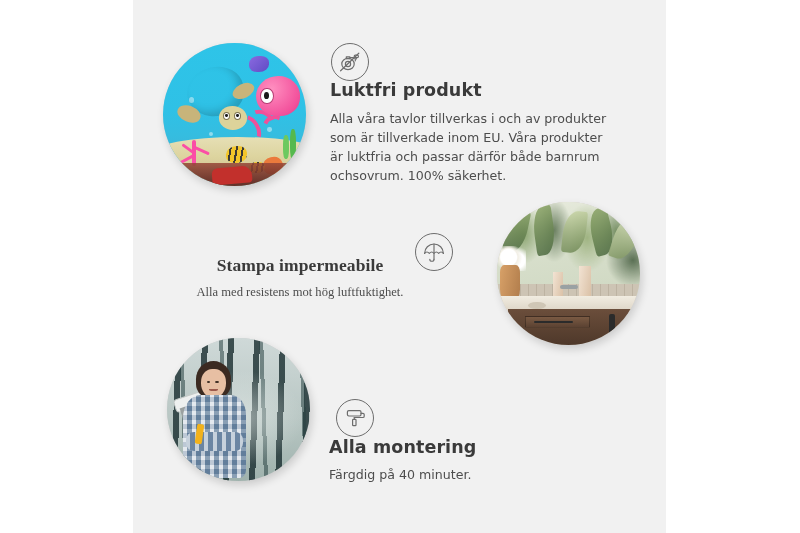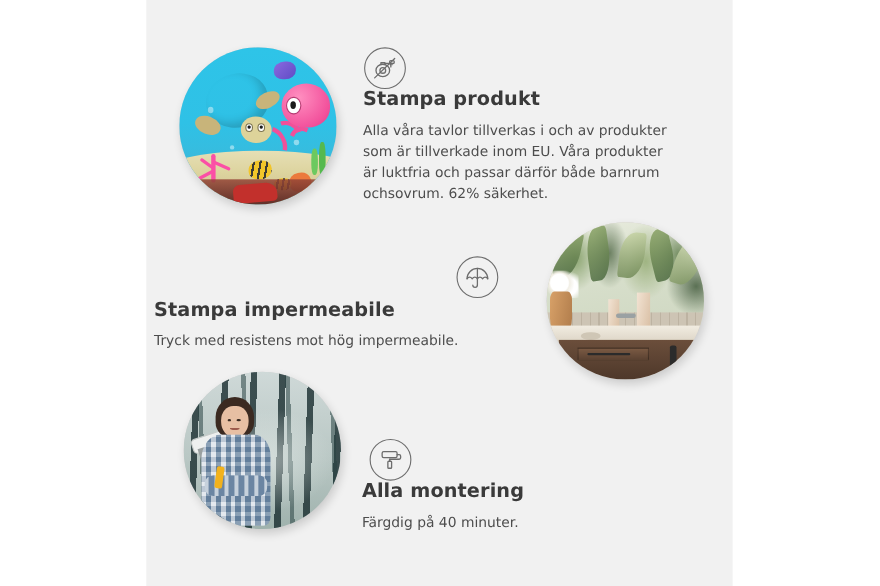--- a/index.html
+++ b/index.html
@@ -182,21 +182,21 @@
   .starfish{
     position:absolute; right:16%; bottom:8%; width:14%; height:12%;
     background:#eb7a3c; border-radius:46% 46% 40% 40%;
     transform:rotate(-10deg);
   }
 
   
   #block2 { left: 0; top: 0; width: 800px; height: 360px; }
   #photo2 { left: 497px; top: 202px; width: 143px; height: 143px; }
   #icon2  { left: 415px; top: 233px; }
-  #text2  { left: 140px; top: 272px; width: 320px; text-align: left; }
+  #text2  { left: 140px; top: 255px; width: 320px; text-align: center; font-family: Liberation Serif, serif; }
   #text2 .feat-desc { margin-top: 6px; }
 
   
   .bath { background:#ded9cf; }
   .bath .wall {
     position:absolute; left:0; right:0; top:0; height:66%;
     background:
       radial-gradient(ellipse 22% 46% at 18% 34%, rgba(120,150,90,.85), transparent 70%),
       radial-gradient(ellipse 18% 50% at 40% 30%, rgba(70,95,60,.75), transparent 68%),
       radial-gradient(ellipse 24% 52% at 63% 38%, rgba(140,165,105,.75), transparent 70%),
@@ -390,22 +390,22 @@
         <path d="M9.3 9.6 h3.6 v-1.7 h-3.6 z"></path>
         <path d="M13 8.6 h3.3 a2 2 0 0 1 2 2 v1.2"></path>
         <rect x="17.2" y="6.1" width="4.2" height="2.6" rx="1.1"></rect>
         <path d="M19.3 8.7 v1.2"></path>
         <circle cx="11" cy="15" r="2.6"></circle>
         <path d="M3.6 21.8 L21.8 4.2"></path>
       </svg>
     </div>
 
     <div class="textblock" id="text1">
-      <div class="feat-title">Stampa produkt</div>
-      <div class="feat-desc">Alla våra tavlor tillverkas i och av produkter som är tillverkade inom EU. Våra produkter är luktfria och passar därför både barnrum ochsovrum. 62% säkerhet.</div>
+      <div class="feat-title">Luktfri produkt</div>
+      <div class="feat-desc">Alla våra tavlor tillverkas i och av produkter som är tillverkade inom EU. Våra produkter är luktfria och passar därför både barnrum ochsovrum. 100% säkerhet.</div>
     </div>
   </div>
 
   <div class="feature" id="block2">
 
     <div class="photo" id="photo2">
       <div class="scene bath">
         <div class="wall">
           <span class="leaf l1"></span>
           <span class="leaf l2"></span>
@@ -433,21 +433,21 @@
       <svg width="24" height="24" viewBox="0 0 24 24" fill="none" stroke="#6d6d6d" stroke-width="1.15" stroke-linecap="round" stroke-linejoin="round">
         <path d="M2.6 13.4 A9.4 9.4 0 0 1 21.4 13.4"></path>
         <path d="M2.6 13.4 q2.35 -2.8 4.7 0 q2.35 -2.8 4.7 0 q2.35 -2.8 4.7 0 q2.35 -2.8 4.7 0"></path>
         <path d="M12 4 v15.2"></path>
         <path d="M12 19.2 a2.1 2.1 0 0 1 -4.2 0"></path>
       </svg>
     </div>
 
     <div class="textblock" id="text2">
       <div class="feat-title">Stampa impermeabile</div>
-      <div class="feat-desc">Tryck med resistens mot hög impermeabile.</div>
+      <div class="feat-desc">Alla med resistens mot hög luftfuktighet.</div>
     </div>
   </div>
 
   <div class="feature" id="block3">
 
     <div class="photo" id="photo3">
       <div class="scene forest">
         <div class="trunks"></div>
         <div class="trunks2"></div>
         <div class="haze"></div>

